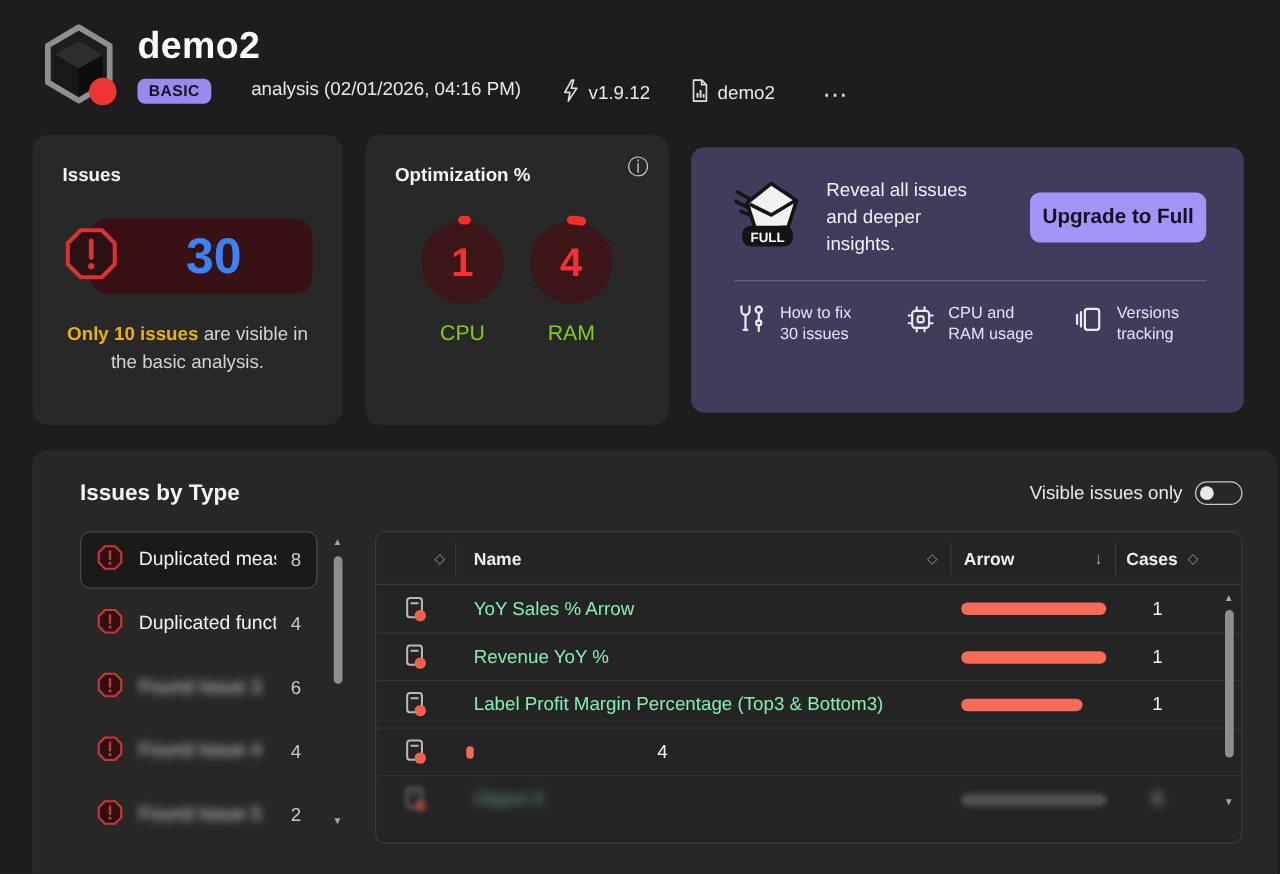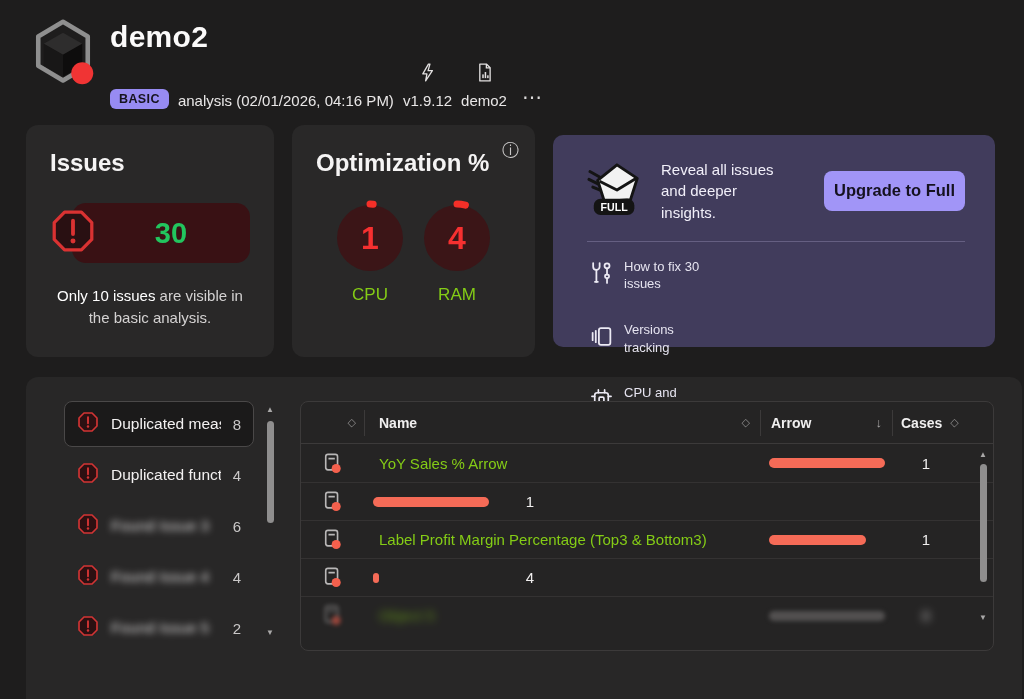--- a/index.html
+++ b/index.html
@@ -9,44 +9,44 @@
     background:#1e1d1d; color:#eceaea;
     font-family:"Liberation Sans", sans-serif;
   }
   .page { width:1024px; height:586px; position:relative;margin-left:12px; }
 
   
   .header { display:flex; align-items:flex-start; gap:14px; padding:14px 0 0 18px; }
   .logo { width:66px; height:78px; position:relative; flex-shrink:0; }
   .title-wrap { padding-top:6px; }
   .app-title { margin:0 0 9px 0; font-size:30px; font-weight:700; color:#fbfafa; letter-spacing:.3px; }
-  .meta-row { display:flex; align-items:flex-end; gap:9px; font-size:15px; color:#e9e7e7; }
+  .meta-row { display:flex; align-items:flex-start; gap:32px; font-size:15px; color:#e9e7e7; }
   .badge {
     background:#978bf2; color:#16131f; font-weight:700; font-size:12.5px;
     padding:3px 9px; border-radius:6px; letter-spacing:.4px;
   }
-  .meta-group { display:flex; align-items:center; gap:7px;flex-direction:column; }
+  .meta-group { display:flex; align-items:center; gap:7px; }
   .more-dots { font-size:20px; color:#dcdada; letter-spacing:2px; margin-left:6px; cursor:pointer; }
 
   
   .cards-row { display:flex; gap:18px; margin:16px 14px 0 14px; align-items:flex-start; }
   .card { background:#292828; border-radius:12px; }
-  .card h3 { margin:0; font-size:24px; font-weight:700; color:#f5f4f4; }
+  .card h3 { margin:0; font-size:15px; font-weight:700; color:#f5f4f4; }
 
   .issues-card { width:248px; height:232px; padding:24px 24px; }
   .issues-visual { display:flex; align-items:center; margin-top:26px; position:relative; }
   .octagon-lg { position:relative; z-index:2; flex-shrink:0; }
   .issues-pill {
     flex:1; height:60px; margin-left:-24px; padding-left:20px;
     background:#391114; border-radius:14px;
     display:flex; align-items:center; justify-content:center;
   }
-  .issues-count { font-size:29px; font-weight:700; color:#22c55e; }
+  .issues-count { font-size:40px; font-weight:700; color:#3b82f6; }
   .issues-note { margin-top:22px; font-size:15px; line-height:1.45; text-align:center; color:#d4d2d2; }
-  .issues-note b { color:#ffffff; font-weight:400; }
+  .issues-note b { color:#eab308; font-weight:700; }
 
   .opt-card { width:243px; height:232px; padding:24px 24px; position:relative; }
   .info-glyph { position:absolute; top:14px; right:16px; font-size:17px; color:#c9c8c8; cursor:pointer; }
   .gauges { display:flex; justify-content:space-between; padding:0 12px; margin-top:22px; }
   .gauge { width:84px; text-align:center; }
   .gauge-circle { position:relative; width:78px; height:78px; margin:0 auto; }
   .gauge-num {
     position:absolute; inset:0; display:flex; align-items:center; justify-content:center;
     font-size:32px; font-weight:700; color:#f63030;
   }
@@ -57,21 +57,21 @@
     background:#413c5c; border-radius:10px;
   }
   .uc-top { display:flex; align-items:center; gap:16px; }
   .uc-msg { width:132px; font-size:15px; line-height:1.42; color:#f1eff9; }
   .uc-btn {
     margin-left:auto; height:40px; padding:0 10px; border:none; border-radius:8px;
     background:#a195f7; color:#15121f; font-weight:700; font-size:16.5px;
     font-family:"Liberation Sans", sans-serif; cursor:pointer;
   }
   .uc-div { border-top:1px solid #655f82; margin:18px 0 16px 0; }
-  .uc-feats { display:flex; gap:28px; padding-left:2px;flex-direction:column; }
+  .uc-feats { display:flex; gap:28px; padding-left:2px; }
   .feat { display:flex; align-items:center; gap:10px; }
   .feat-label { font-size:13px; line-height:1.35; color:#e6e4f0; max-width:80px; }
 
   
   .section {
     margin:20px 14px 0 14px; background:#282727; border-radius:12px;
     padding:24px 28px 0 38px; height:400px;
   }
   .section-head { display:flex; align-items:center; justify-content:space-between; margin-bottom:20px; }
   .section-title { margin:0; font-size:18px; font-weight:700; color:#f5f4f4; }
@@ -114,21 +114,21 @@
   .hc-name { flex:1; justify-content:space-between; padding:0 10px 0 14px; border-right:1px solid #3c3a3a; }
   .hc-impact { width:132px; justify-content:space-between; padding:0 10px; border-right:1px solid #3c3a3a; }
   .hc-cases { width:66px; gap:8px; padding:0 8px; }
   .hc-gutter { width:34px; }
   .sort-glyph { font-size:11px; color:#8f8e8e; font-weight:400; cursor:pointer; }
   .sort-desc { font-size:13px; color:#a9a8a8; }
 
   .issue-row { display:flex; align-items:center; height:38px; border-top:1px solid #343232; cursor:pointer; }
   .issue-row:first-of-type { border-top:none; }
   .row-iconcell { width:64px; display:flex; justify-content:center; }
-  .row-name { flex:1; padding:0 10px 0 14px; font-size:15px; color:#84cc16; white-space:nowrap; overflow:hidden; }
+  .row-name { flex:1; padding:0 10px 0 14px; font-size:15px; color:#86efac; white-space:nowrap; overflow:hidden; }
   .row-impactcell { width:132px; padding:0 8px; }
   .impact-bar { height:10px; border-radius:5px; background:#f56b57; }
   .row-cases { width:66px; text-align:center; font-size:15px; color:#f1efef; }
   .row-gutter { width:34px; }
 
   .issue-row.blurred .row-name { filter:blur(4px); opacity:.6; }
   .issue-row.blurred .row-iconcell { filter:blur(2px); opacity:.55; }
   .issue-row.blurred .impact-bar { background:#525050; filter:blur(2px); }
   .issue-row.blurred .row-cases { filter:blur(4px); opacity:.65; }
 
@@ -258,43 +258,52 @@
               <circle cx="17.3" cy="4.6" r="2.4"></circle>
               <path d="M17.3 7 V13"></path>
               <rect x="15.4" y="13" width="3.8" height="3.4" rx="1.2"></rect>
               <path d="M17.3 16.4 V21"></path>
             </svg>
           </span>
           <span class="feat-label">How to fix 30 issues</span>
         </div>
         <div class="feat">
           <span>
+            <svg width="25" height="25" viewBox="0 0 24 24" fill="none" stroke="#eceaf4" stroke-width="1.6" stroke-linecap="round">
+              <rect x="5.5" y="5.5" width="13" height="13" rx="2.4"></rect>
+              <rect x="9.7" y="9.7" width="4.6" height="4.6" rx="1"></rect>
+              <path d="M9 5.5 V2.8 M15 5.5 V2.8 M9 21.2 V18.5 M15 21.2 V18.5 M5.5 9 H2.8 M5.5 15 H2.8 M21.2 9 H18.5 M21.2 15 H18.5"></path>
+            </svg>
+          </span>
+          <span class="feat-label">CPU and RAM usage</span>
+        </div>
+        <div class="feat">
+          <span>
             <svg width="25" height="25" viewBox="0 0 24 24" fill="none" stroke="#eceaf4" stroke-width="1.7" stroke-linecap="round">
               <rect x="9.5" y="4" width="11" height="16" rx="2"></rect>
               <path d="M6.5 6.5 V17.5"></path>
               <path d="M3.5 8.5 V15.5"></path>
             </svg>
           </span>
           <span class="feat-label">Versions tracking</span>
         </div>
-        <div class="feat">
-          <span>
-            <svg width="25" height="25" viewBox="0 0 24 24" fill="none" stroke="#eceaf4" stroke-width="1.6" stroke-linecap="round">
-              <rect x="5.5" y="5.5" width="13" height="13" rx="2.4"></rect>
-              <rect x="9.7" y="9.7" width="4.6" height="4.6" rx="1"></rect>
-              <path d="M9 5.5 V2.8 M15 5.5 V2.8 M9 21.2 V18.5 M15 21.2 V18.5 M5.5 9 H2.8 M5.5 15 H2.8 M21.2 9 H18.5 M21.2 15 H18.5"></path>
-            </svg>
-          </span>
-          <span class="feat-label">CPU and RAM usage</span>
-        </div>
       </div>
     </div>
   </div>
 
   <div class="section">
+    <div class="section-head">
+      <h3 class="section-title">Issues by Type</h3>
+      <div class="toggle-wrap">
+        <span>Visible issues only</span>
+        <span class="toggle">
+            <span class="toggle-knob"></span>
+          </span>
+      </div>
+    </div>
 
     <div class="section-content">
 
       <div class="left-col">
         <div class="type-list">
 
         <div class="type-item selected">
               <span>
                 <svg width="22" height="22" viewBox="0 0 24 24">
                   <path d="M7.6 2.2 H16.4 L21.8 7.6 V16.4 L16.4 21.8 H7.6 L2.2 16.4 V7.6 Z" fill="#2c1012" stroke="#d23434" stroke-width="1.8" stroke-linejoin="round"></path>
@@ -395,20 +404,21 @@
               <span class="row-gutter"></span>
             </div>
             <div class="issue-row">
               <span class="row-iconcell">
                 <svg width="20" height="23" viewBox="0 0 22 24">
                   <rect x="3" y="2" width="13" height="17" rx="2.5" fill="none" stroke="#b9b7b7" stroke-width="1.8"></rect>
                   <line x1="6" y1="6.6" x2="13" y2="6.6" stroke="#b9b7b7" stroke-width="1.8"></line>
                   <circle cx="14.5" cy="17.5" r="5" fill="#f4604d"></circle>
                 </svg>
               </span>
+              <span class="row-name">Revenue YoY %</span>
               <span class="row-impactcell">
                 <span class="impact-bar" style="display: block; width: 100%;"></span>
               </span>
               <span class="row-cases">1</span>
               <span class="row-gutter"></span>
             </div>
             <div class="issue-row">
               <span class="row-iconcell">
                 <svg width="20" height="23" viewBox="0 0 22 24">
                   <rect x="3" y="2" width="13" height="17" rx="2.5" fill="none" stroke="#b9b7b7" stroke-width="1.8"></rect>

